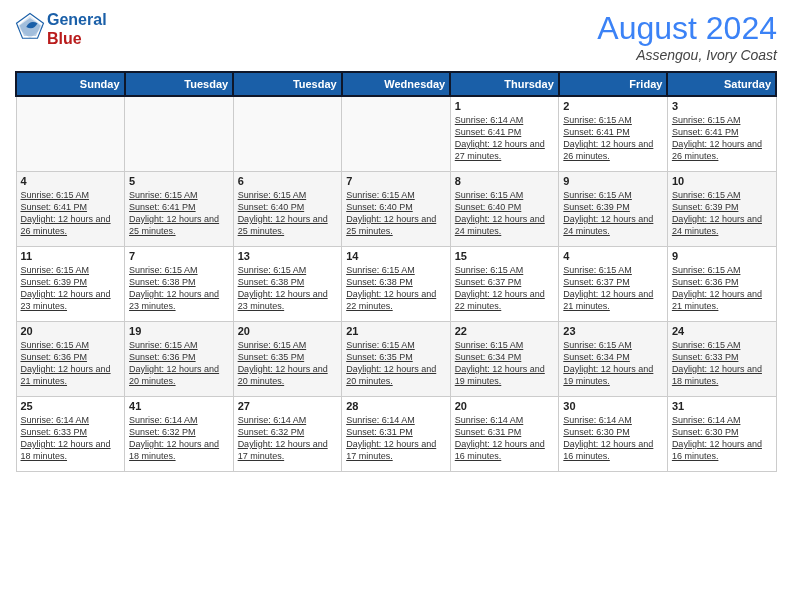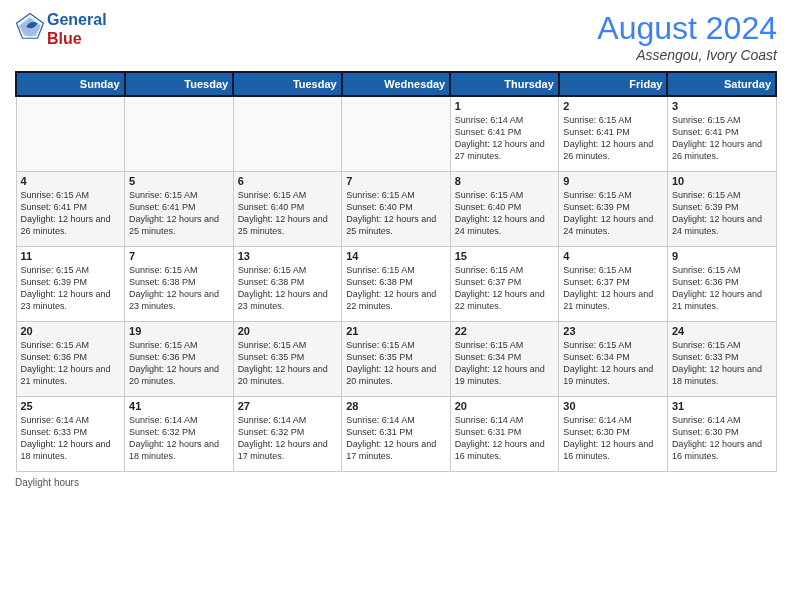--- a/index.html
+++ b/index.html
@@ -73,20 +73,21 @@
     .day-num {
       font-weight: bold;
       font-size: 11px;
       color: #222;
       margin-bottom: 2px;
     }
     .day-info {
       font-size: 9px;
       color: #333;
       line-height: 1.35;
+      text-decoration: underline;
     }
     .empty {
       background: #f9f9f9 !important;
     }
     .footer {
       margin-top: 5px;
       font-size: 10px;
       color: #555;
       text-align: left;
     }
@@ -354,16 +355,13 @@
             <div class="day-num">31</div>
             <div class="day-info">Sunrise: 6:14 AM
 Sunset: 6:30 PM
 Daylight: 12 hours
 and 16 minutes.</div>
           </td>
         </tr>
       </tbody>
   </table>
 
-  <div class="footer">
-    <span>Daylight hours</span>
-  </div>
 </div>
 
 </body></html>

